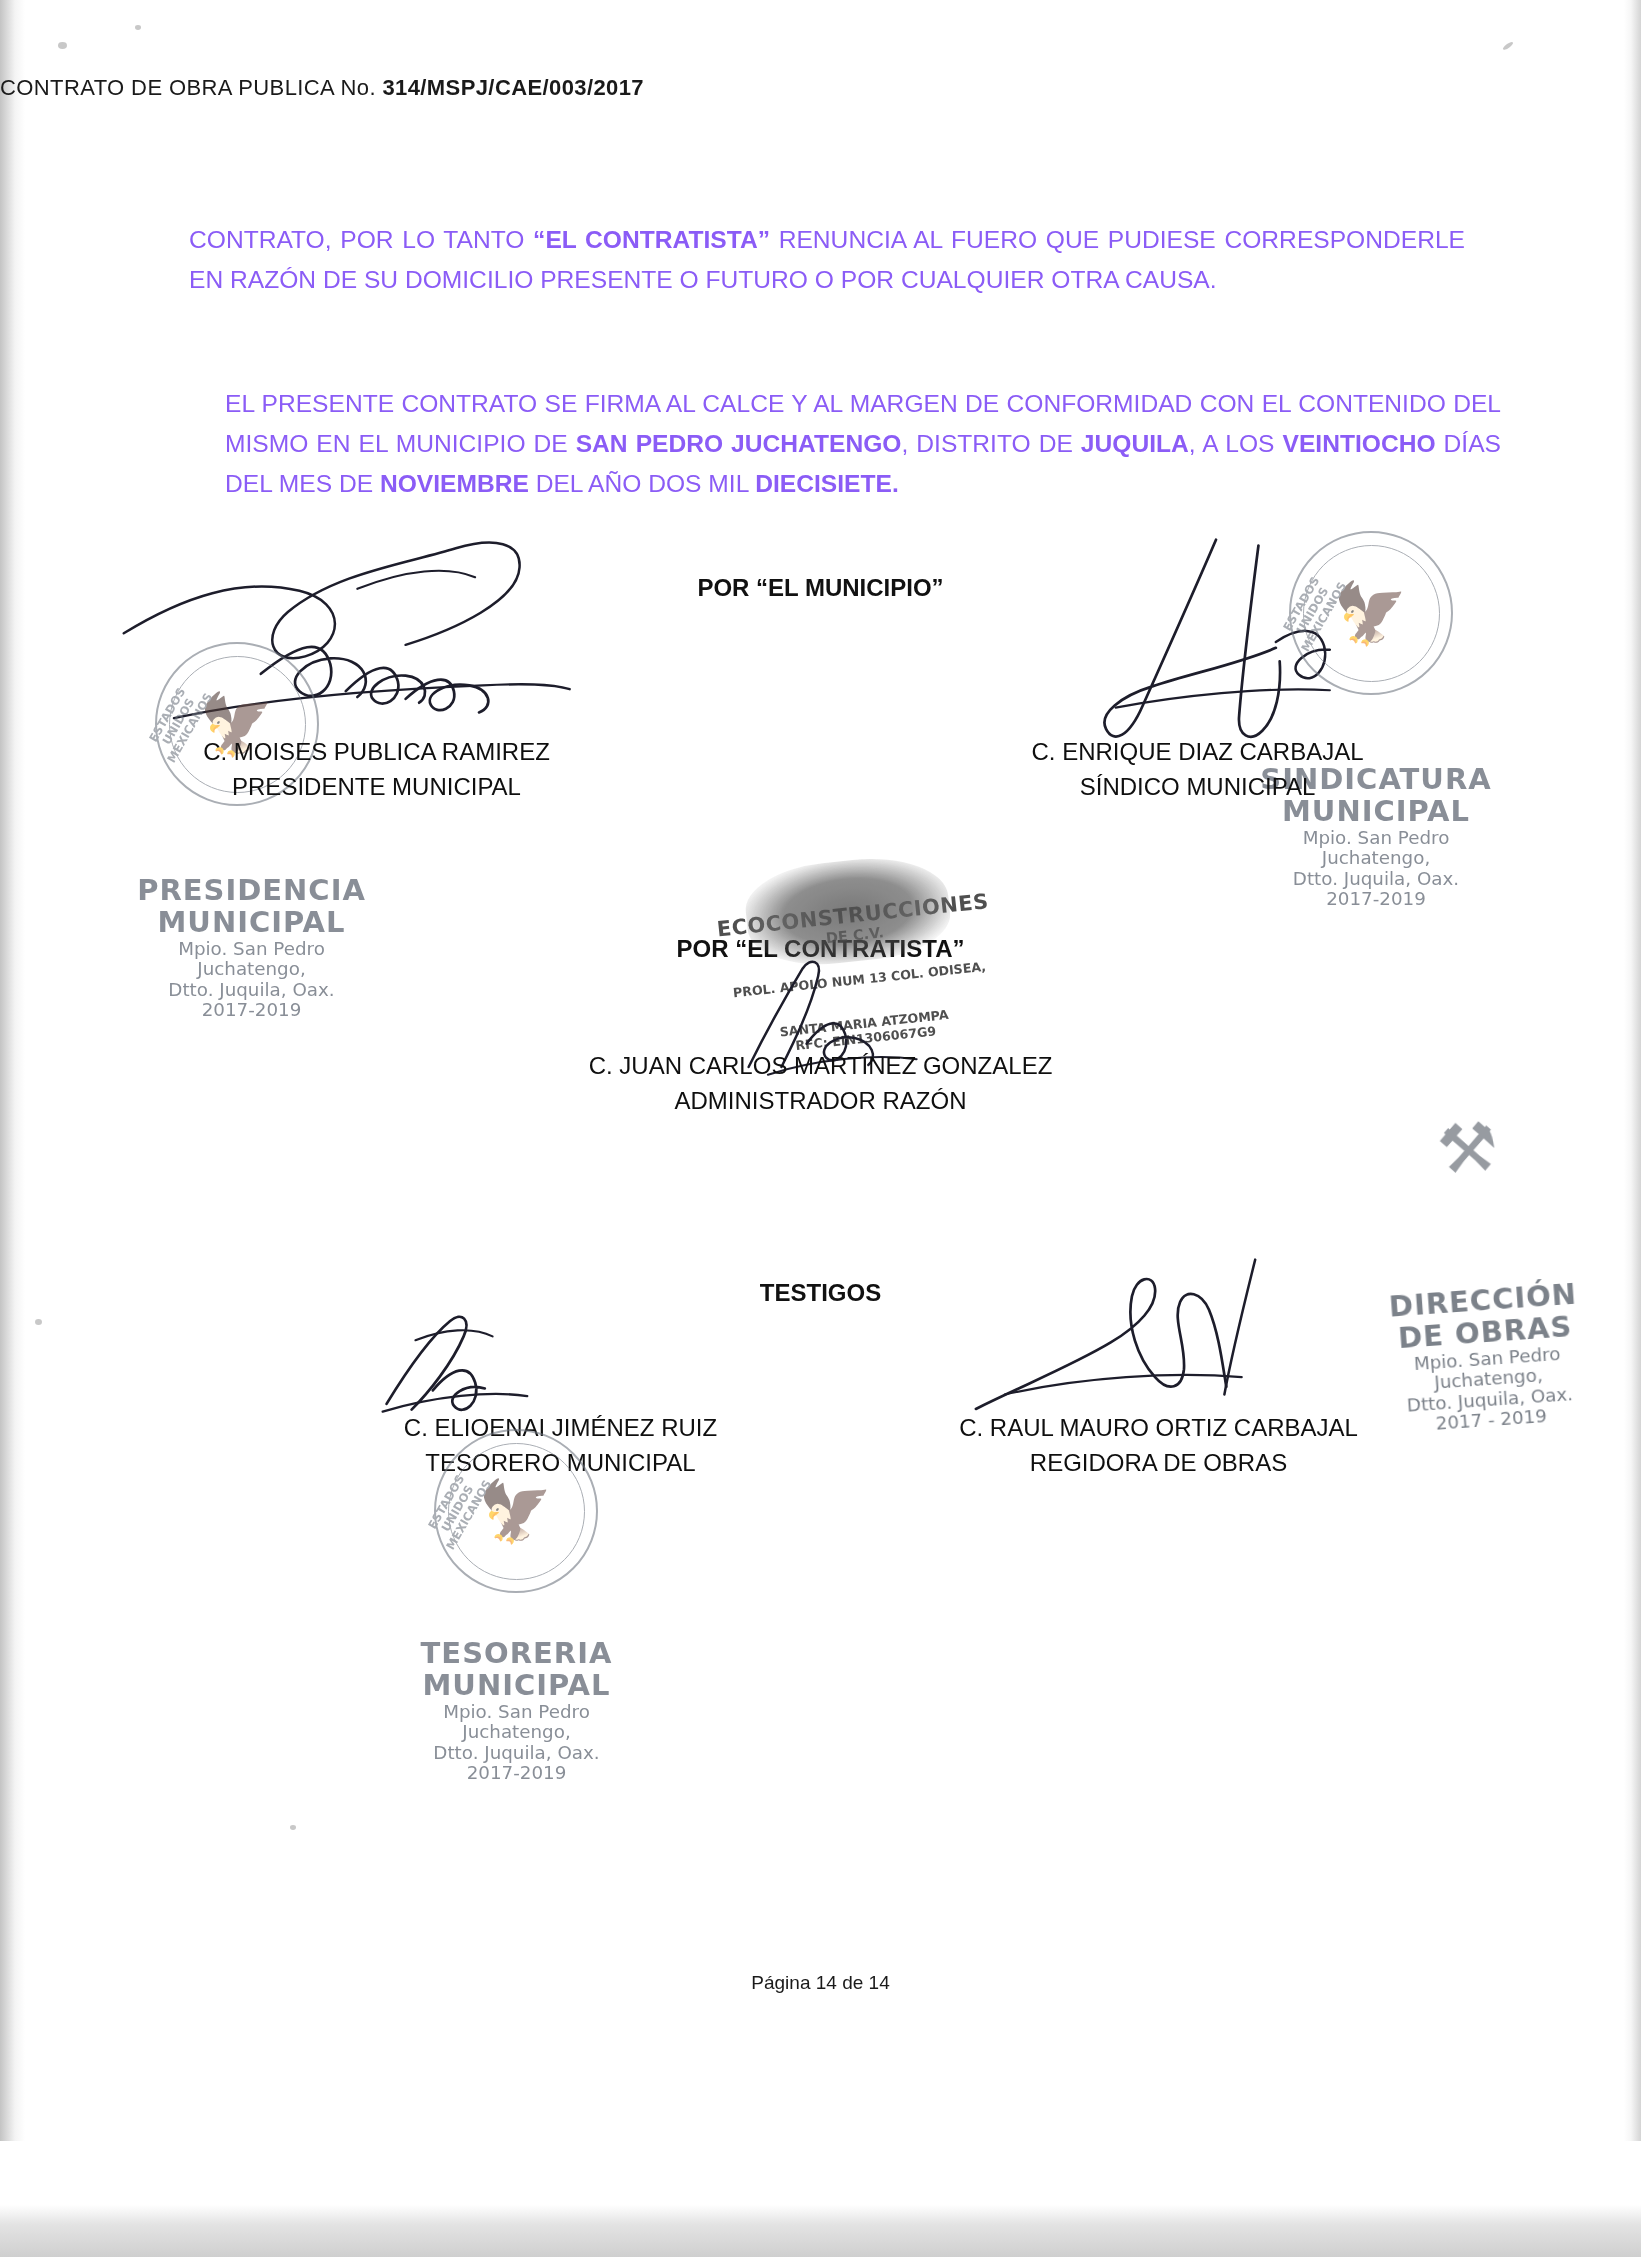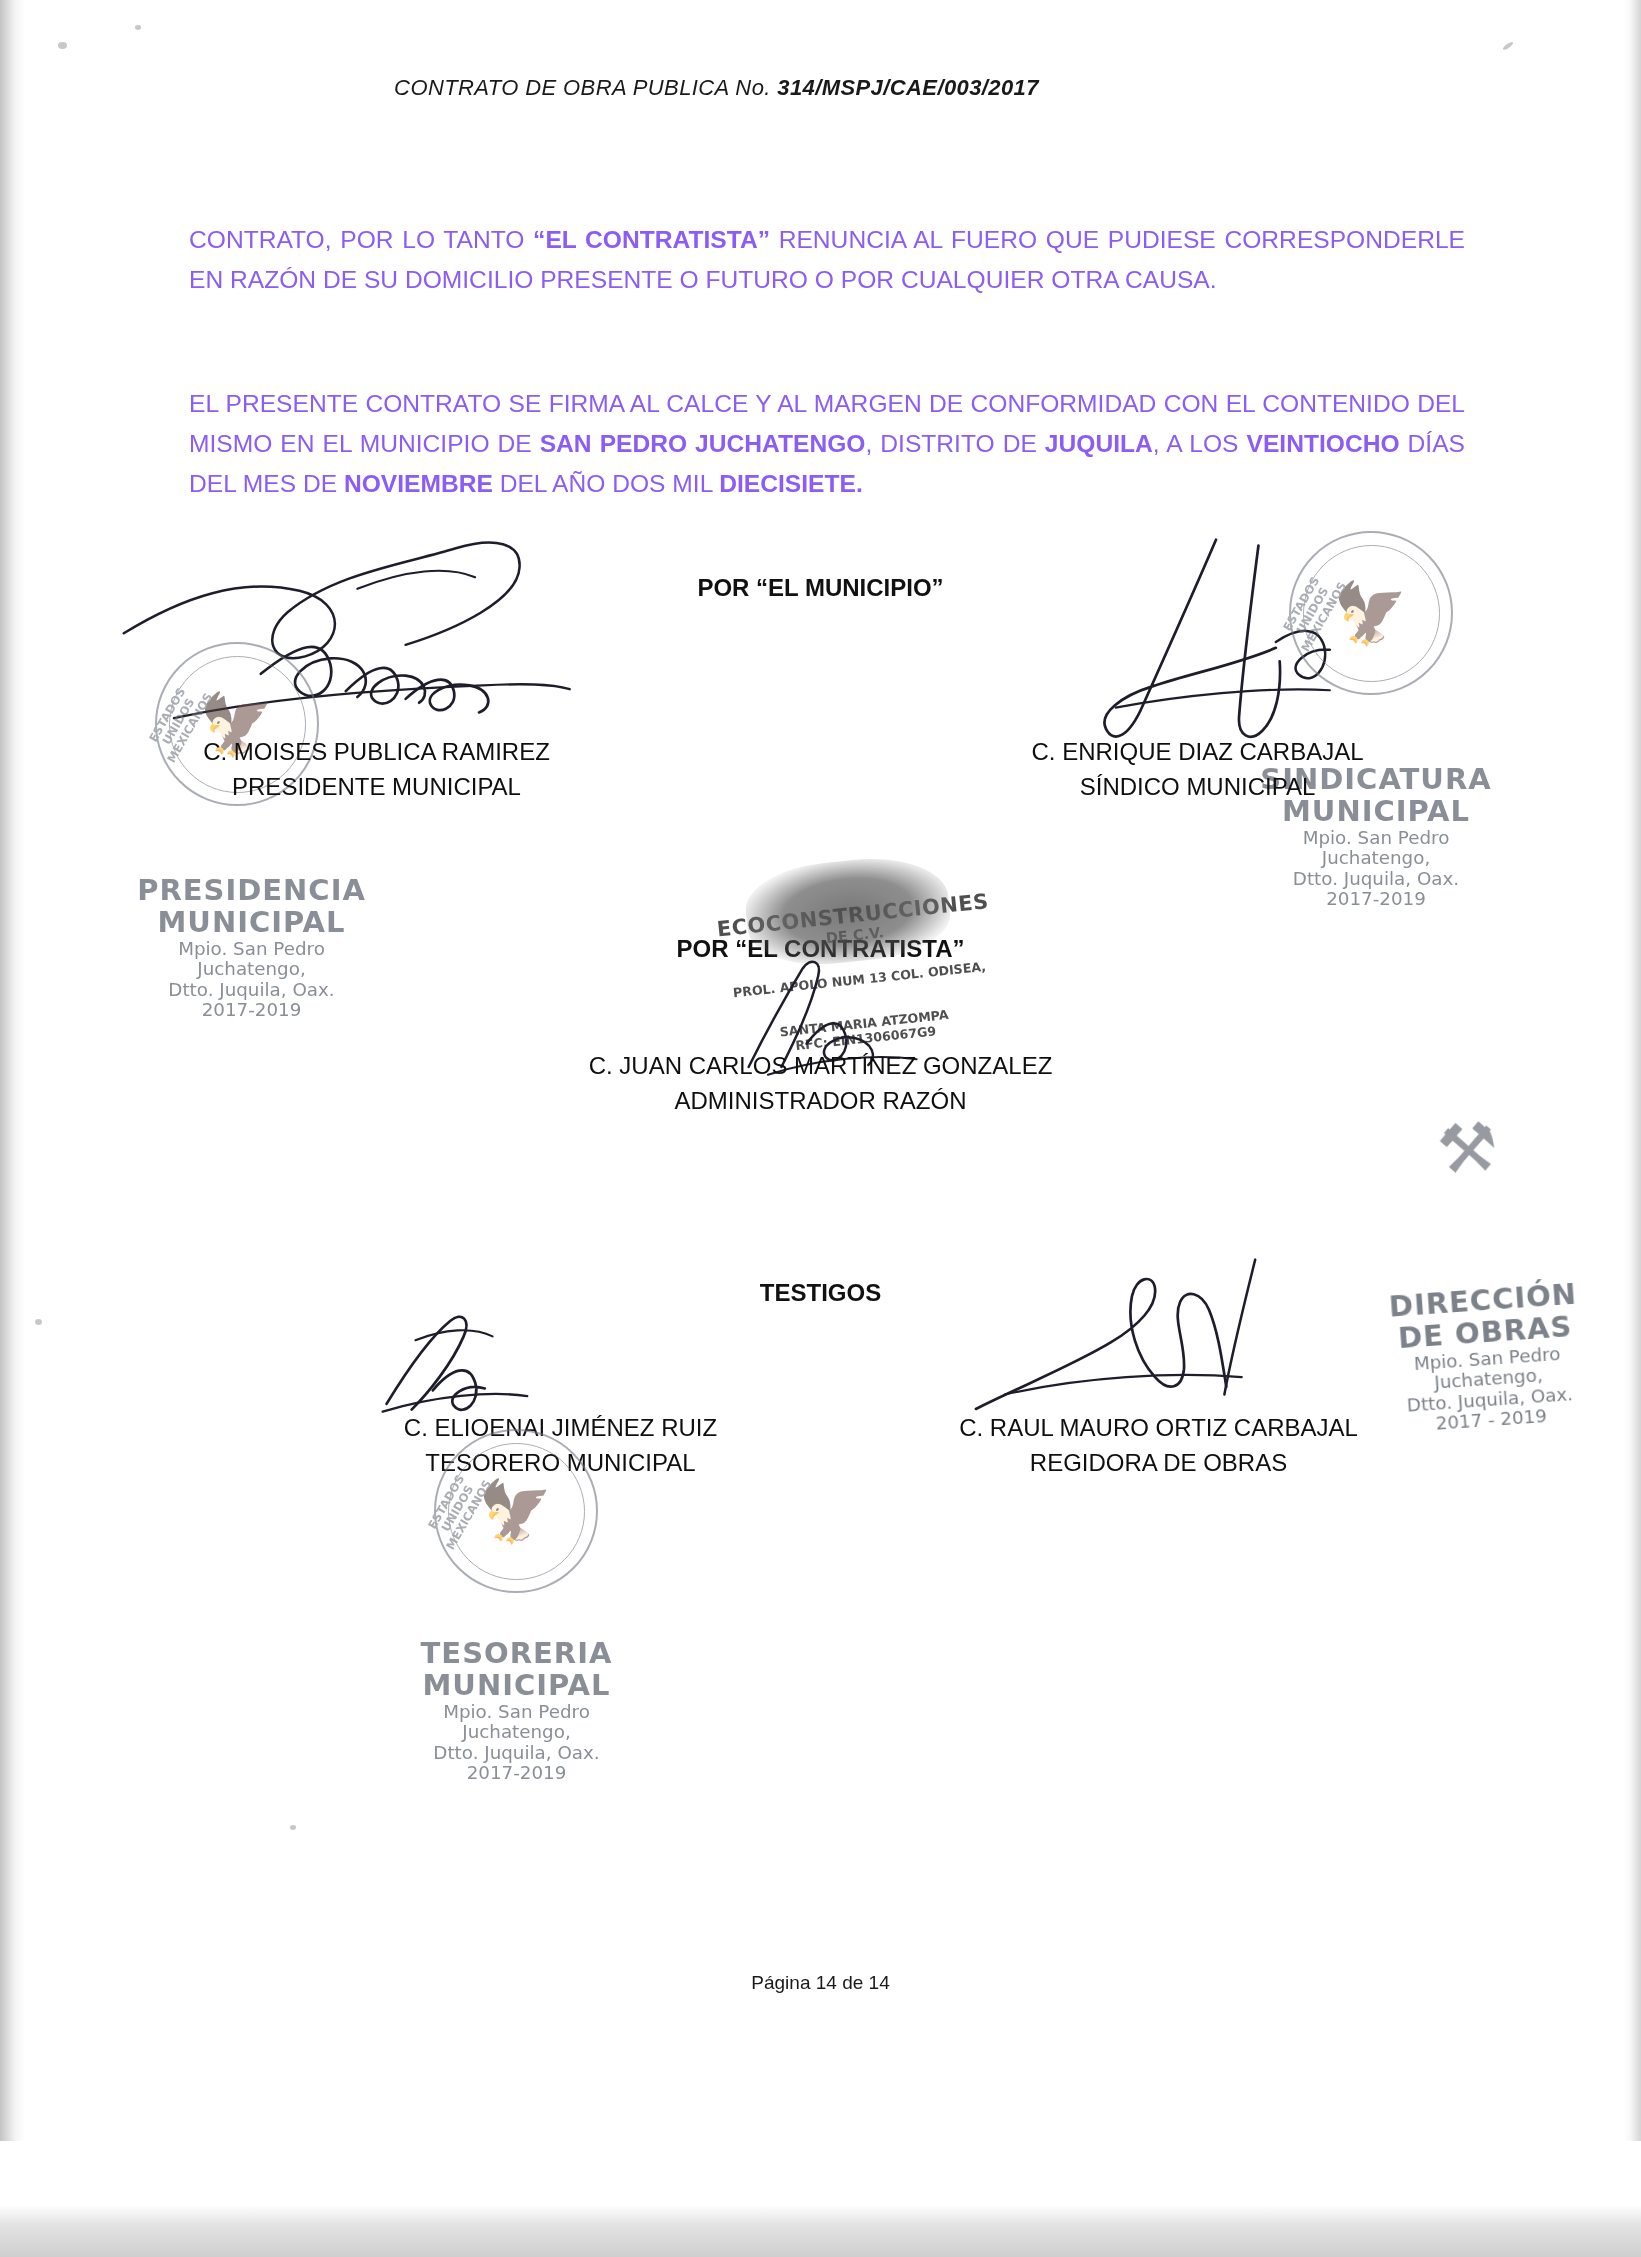--- a/index.html
+++ b/index.html
@@ -49,39 +49,37 @@
     background: #9a9a9a;
     border-radius: 50%;
     opacity: .55;
   }
 
   .header {
     position: absolute;
     top: 75px;
     left: 0;
     width: 1433px;
-    text-align: center;
     font-size: 22px;
     letter-spacing: 0.4px;
     color: #1a1a1a;
-    font-style: italic;
   }
   .header b { font-weight: bold; }
 
   .body-text {
     position: absolute;
     left: 189px;
     width: 1276px;
     font-size: 24.6px;
     line-height: 40px;
     text-align: justify;
     color: #8b5cf6;
   }
   .p1 { top: 220px; }
-  .p2 { top: 384px; }
+  .p2 { top: 384px; margin-left: 36px; }
   .body-text b { font-weight: bold; }
 
   .center-label {
     position: absolute;
     width: 1641px;
     left: 0;
     text-align: center;
     font-weight: bold;
     font-size: 24px;
   }

